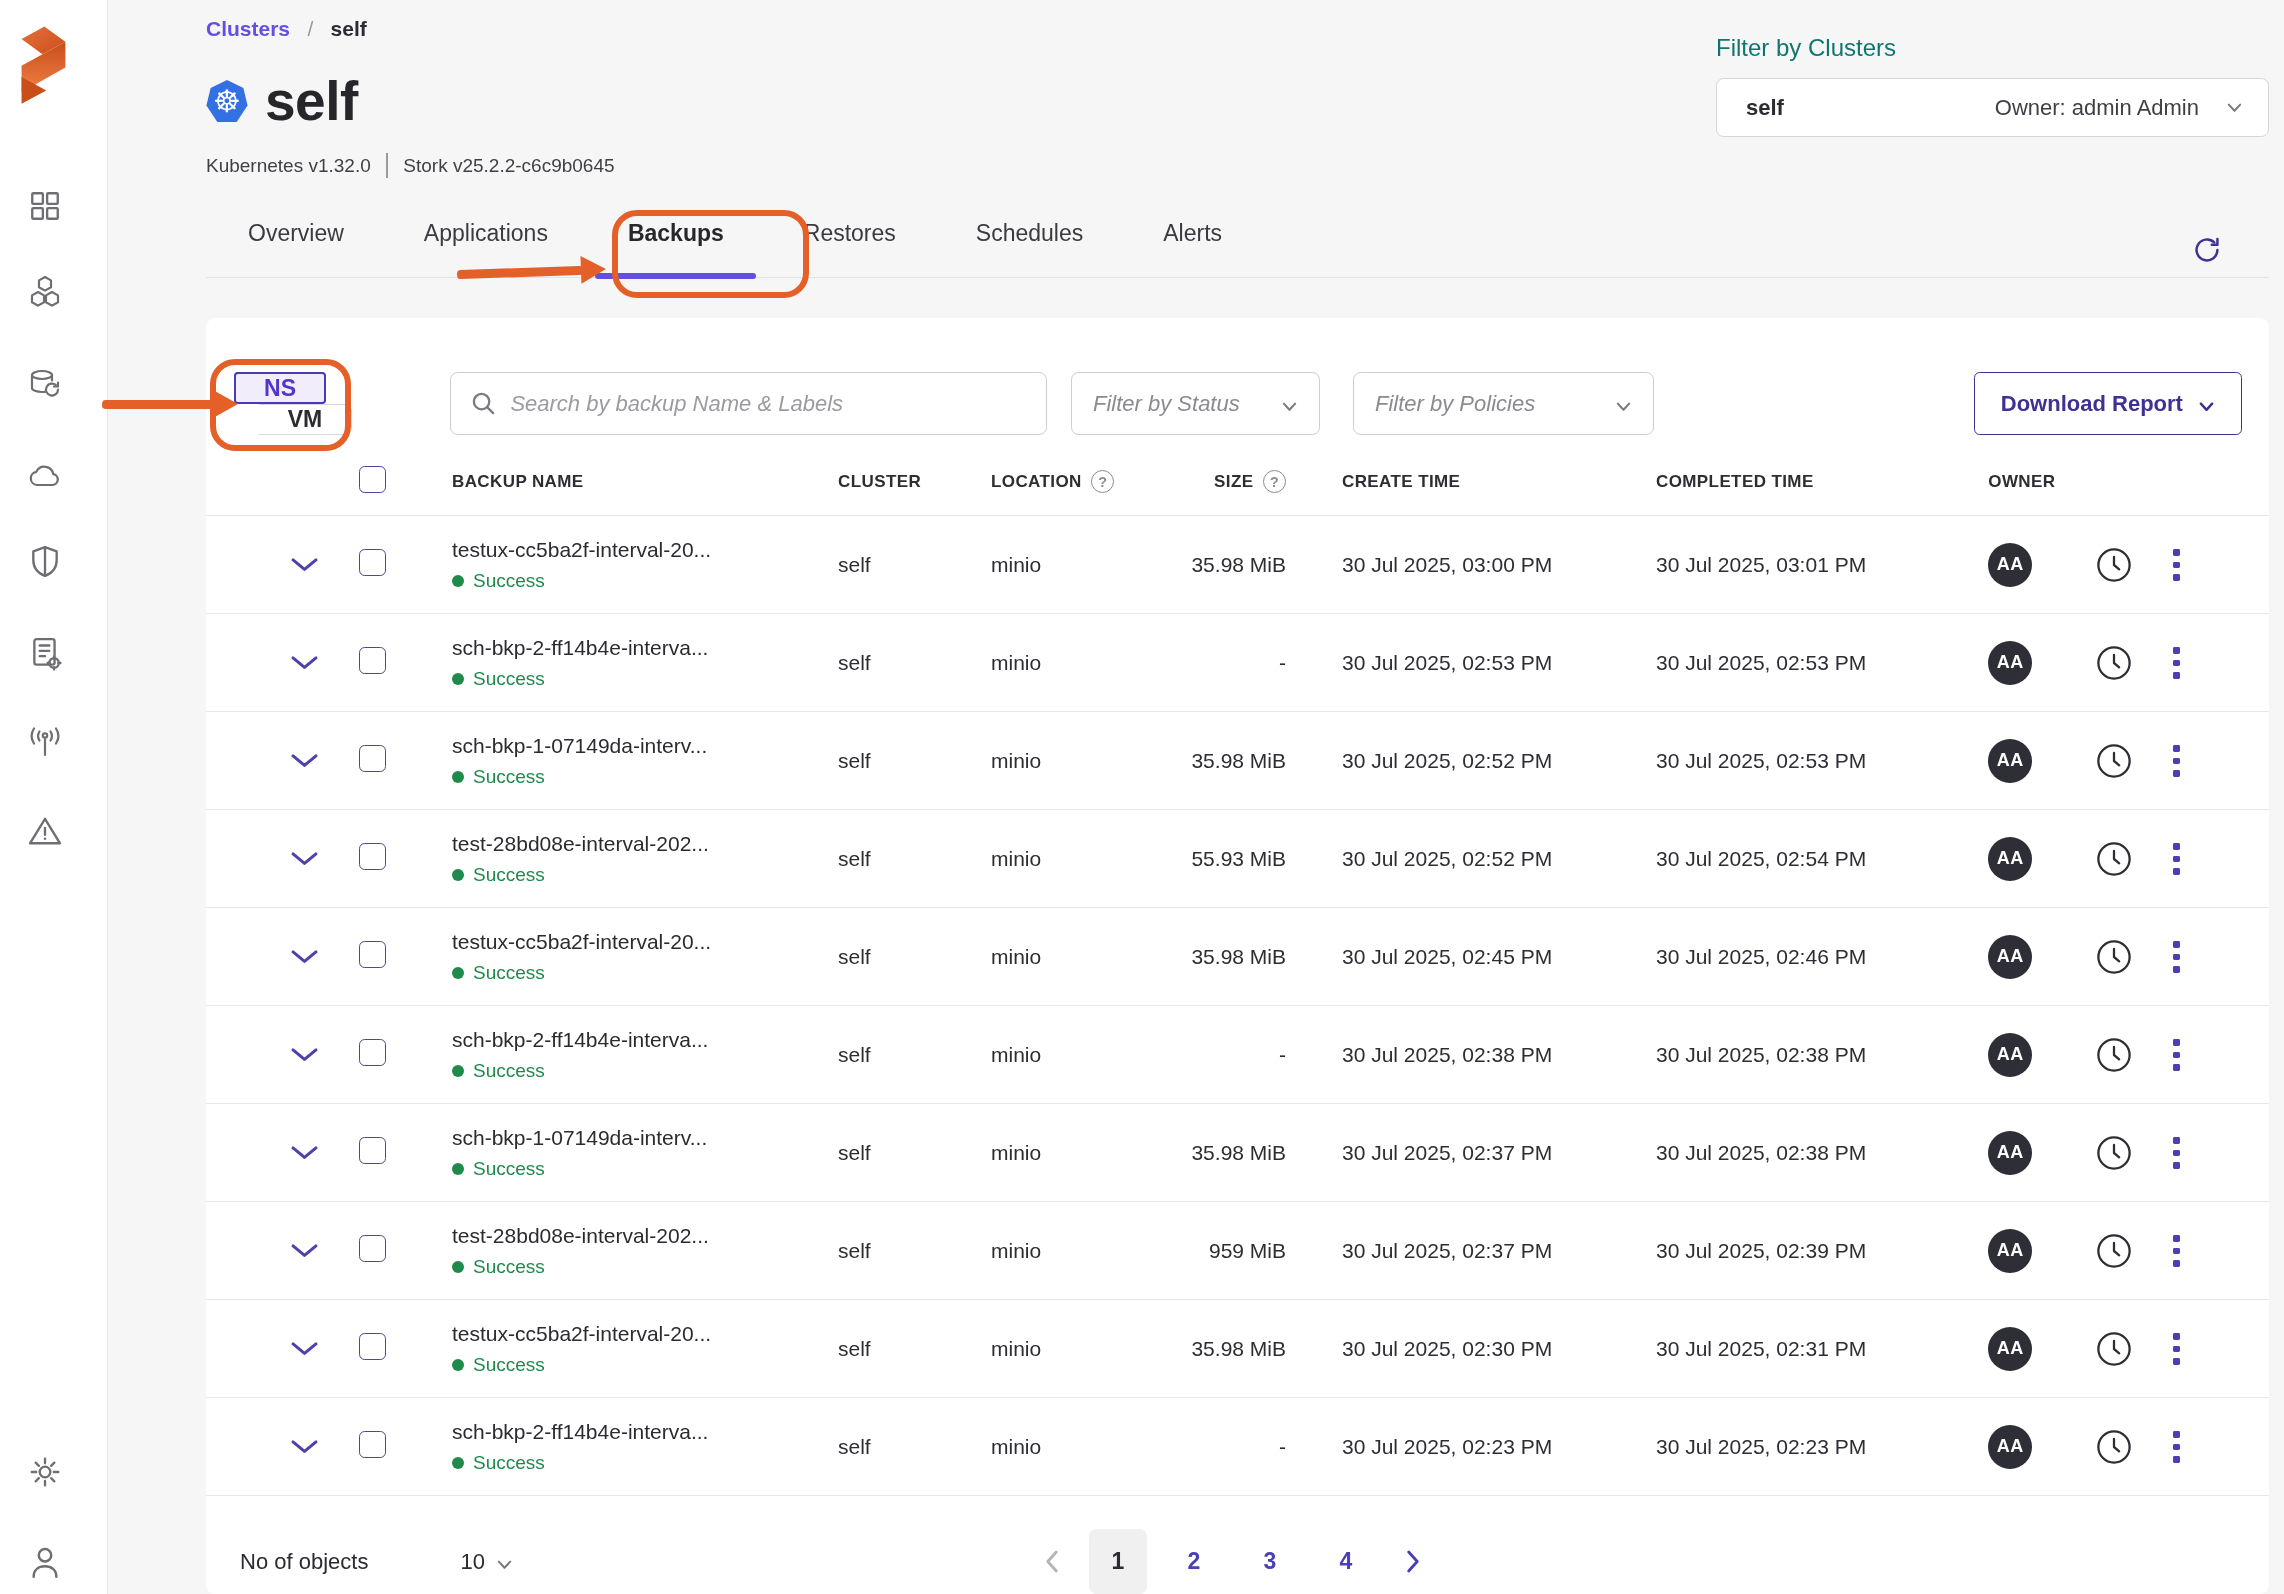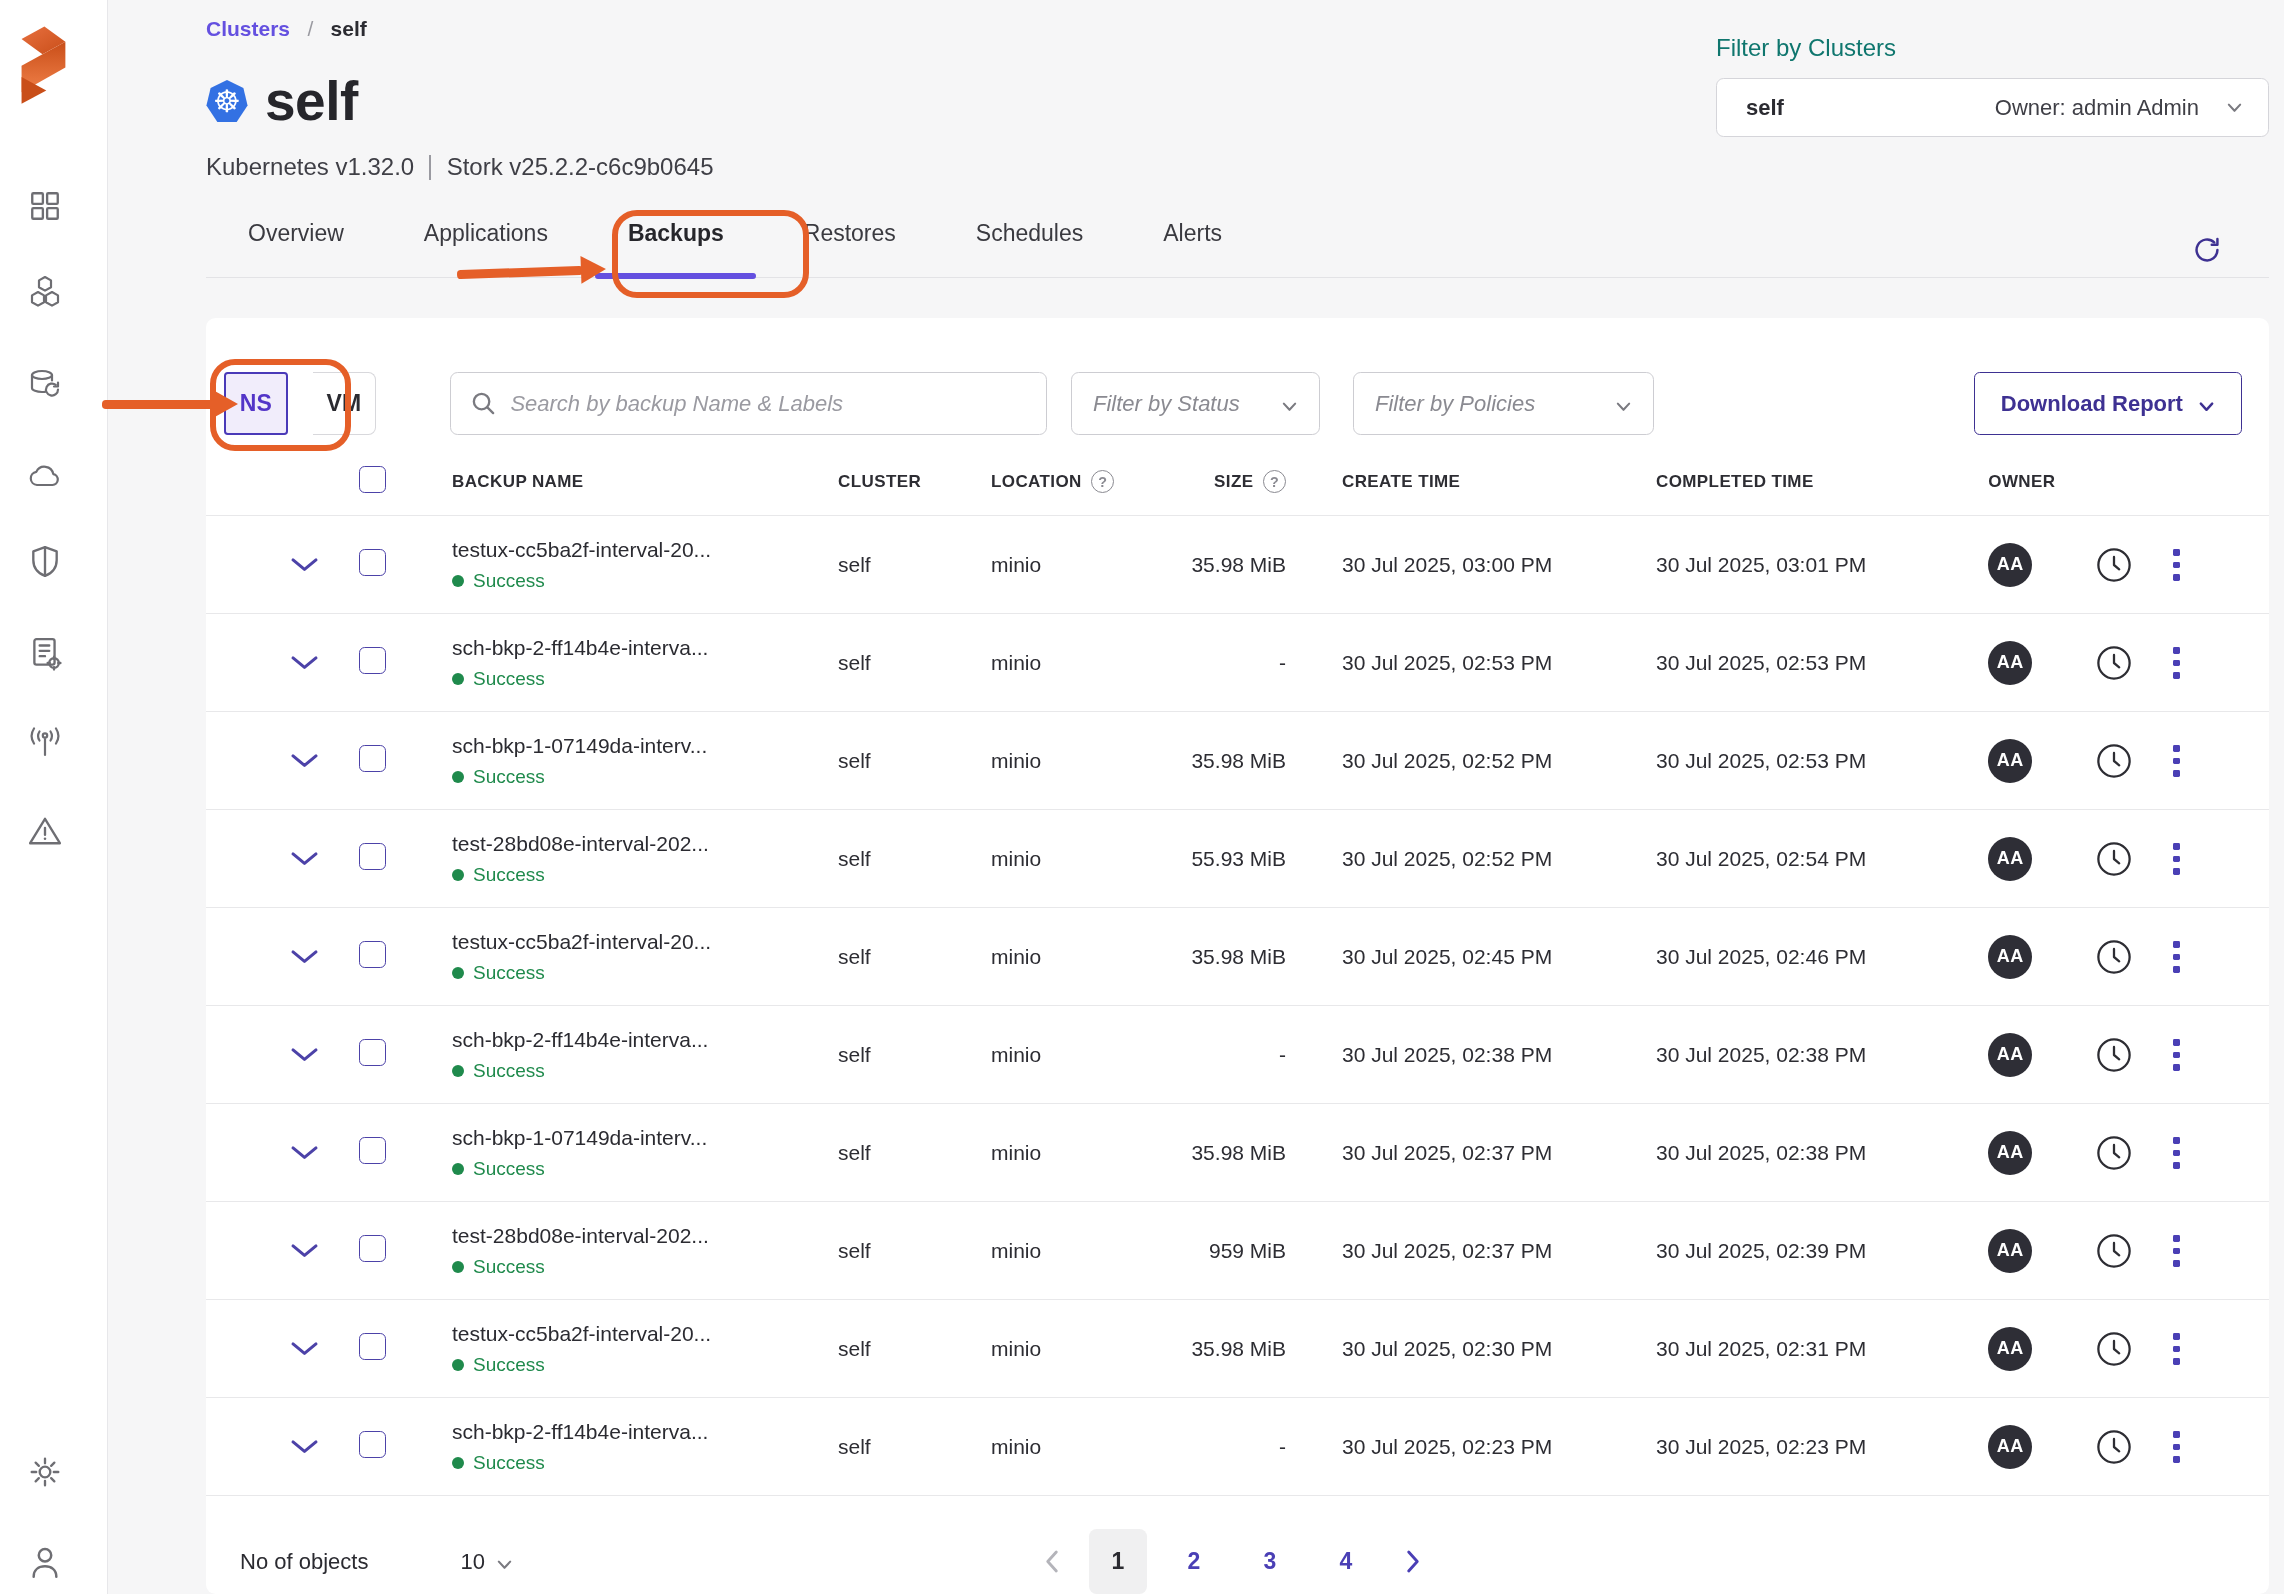--- a/index.html
+++ b/index.html
@@ -16,21 +16,21 @@
   
   .breadcrumb { position:absolute; left:206px; top:17px; font-size:21px; font-weight:600; }
   .breadcrumb .bc-link { color:#6450e0; }
   .breadcrumb .bc-sep { color:#9a9aa1; font-weight:400; margin:0 11.5px; }
   .breadcrumb .bc-curr { color:#2b2b31; }
 
   .title-row { position:absolute; left:206px; top:69px; display:flex; align-items:center; gap:17px; }
   .k8s-icon { width:42px; height:42px; background:#3371e3; clip-path:polygon(50% 0%, 89% 19%, 99% 61%, 73% 100%, 27% 100%, 1% 61%, 11% 19%); display:flex; align-items:center; justify-content:center; color:#fff; font-size:31px; line-height:1; }
   .page-title { font-size:55px; font-weight:700; color:#26262b; letter-spacing:-0.5px; }
 
-  .subtitle { position:absolute; left:206px; top:153px; font-size:24px; color:#3f3f46; display:flex; align-items:center; }
+  .subtitle { position:absolute; left:206px; top:153px; font-size:19px; color:#3f3f46; display:flex; align-items:center; }
   .subtitle .divider { width:1.9px; height:25px; background:#9a9aa1; margin:0 15.3px; }
 
   .cluster-filter { position:absolute; left:1716px; top:34px; width:553px; }
   .cluster-filter .cf-label { font-size:24px; color:#0f766e; }
   .cf-box { margin-top:16.3px; height:59px; background:#fff; border:1px solid #d5d5da; border-radius:7.6px; display:flex; align-items:center; padding:0 25px 0 29px; }
   .cf-value { font-size:22px; font-weight:600; color:#2b2b31; }
   .cf-owner { margin-left:auto; font-size:22px; color:#3f3f46; margin-right:27px; }
 
   
   .tabbar { position:absolute; left:206px; top:220px; width:2063px; height:58px; border-bottom:1.9px solid #e3e3e6; }
@@ -39,21 +39,21 @@
   .tab.current { font-weight:700; color:#26262b; }
   .tab.current::after { content:""; position:absolute; left:-32.5px; right:-32.5px; bottom:-1.9px; height:5.7px; background:#6450e0; border-radius:2.9px; }
   .refresh { position:absolute; right:44px; top:11.5px; width:36px; height:36px; }
 
   
   .card { position:absolute; left:206px; top:318px; width:2063px; height:1276px; background:#fff; border-radius:9.6px; }
 
   
   .toolbar { position:relative; height:63px; margin-top:54px; }
   .toolbar > * { position:absolute; top:0; height:63px; }
-  .toggle { left:18px; width:152px; display:flex; }
+  .toggle { left:28px; width:210px; display:flex;flex-direction:column; }
   .seg { width:92px; height:63px; display:flex; align-items:center; justify-content:center; font-size:23px; font-weight:600; cursor:pointer; }
   .seg-ns { background:#f1edfb; border:2.9px solid #4a3ab8; color:#5335c8; border-radius:3.8px; }
   .seg-vm { background:#fff; border:1px solid #d8d8dc; border-left:none; color:#2b2b31; border-radius:0 7.6px 7.6px 0; width:93px;margin-left:25px; }
   .search { left:244px; width:597px; border:1.4px solid #cdcdd2; border-radius:7.6px; background:#fff; display:flex; align-items:center; padding:0 19px; gap:13.4px; }
   .search input { border:none; outline:none; flex:1; font-size:22px; font-style:italic; color:#55555c; font-family:"Liberation Sans", sans-serif; background:transparent; }
   .search input::placeholder { color:#9a9aa1; }
   .select { border:1.4px solid #cdcdd2; border-radius:7.6px; background:#fff; display:flex; align-items:center; padding:0 21px; font-size:22px; }
   .sel-status { left:865px; width:249px; }
   .sel-policies { left:1147px; width:301px; }
   .sel-time { left:1501px; width:239px; }

